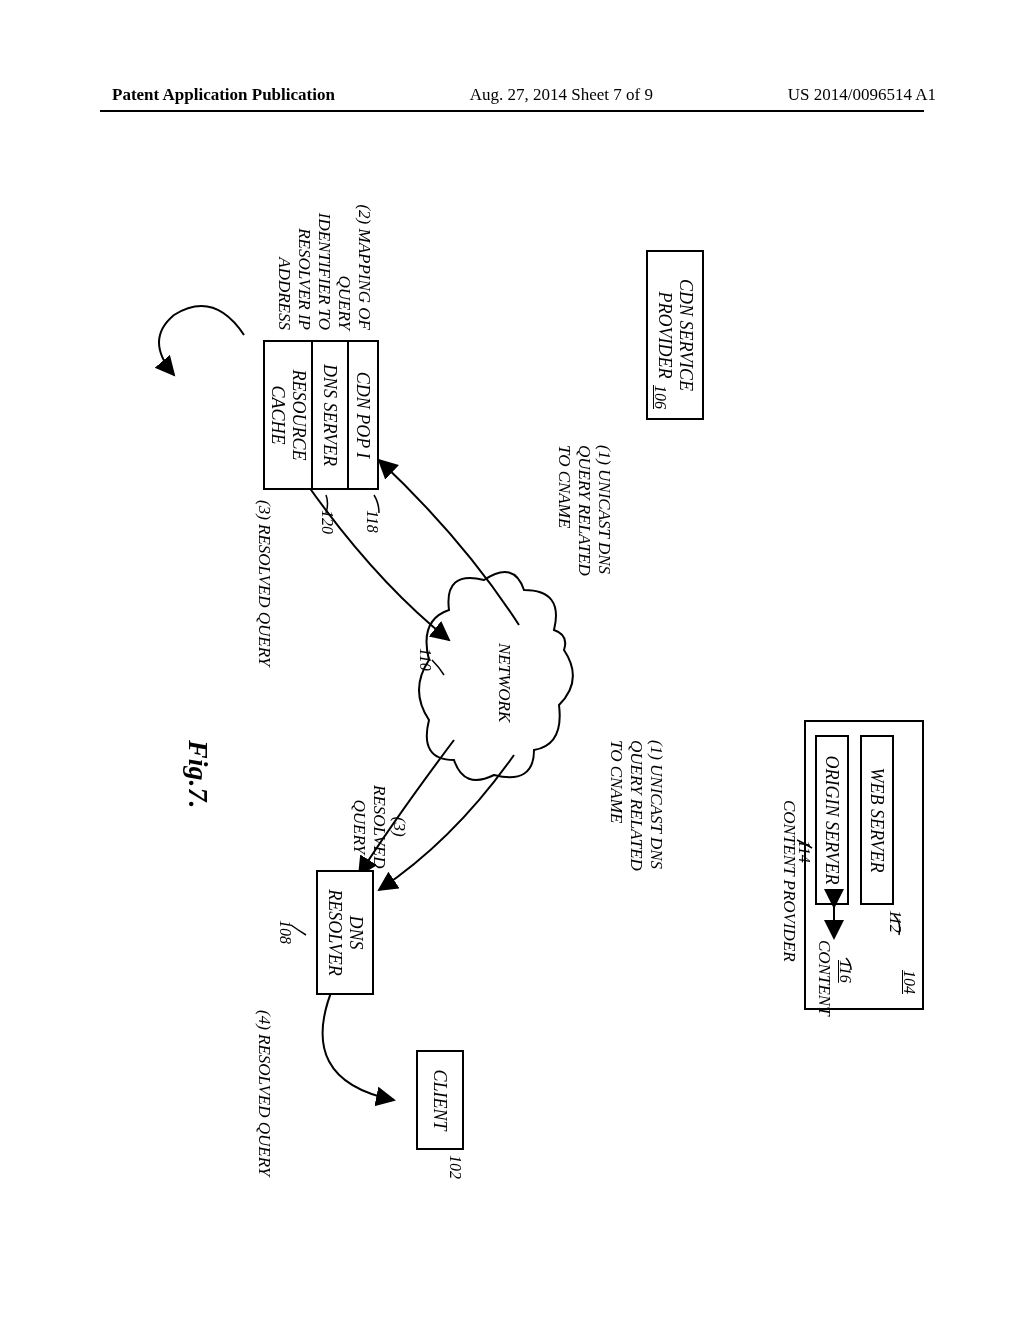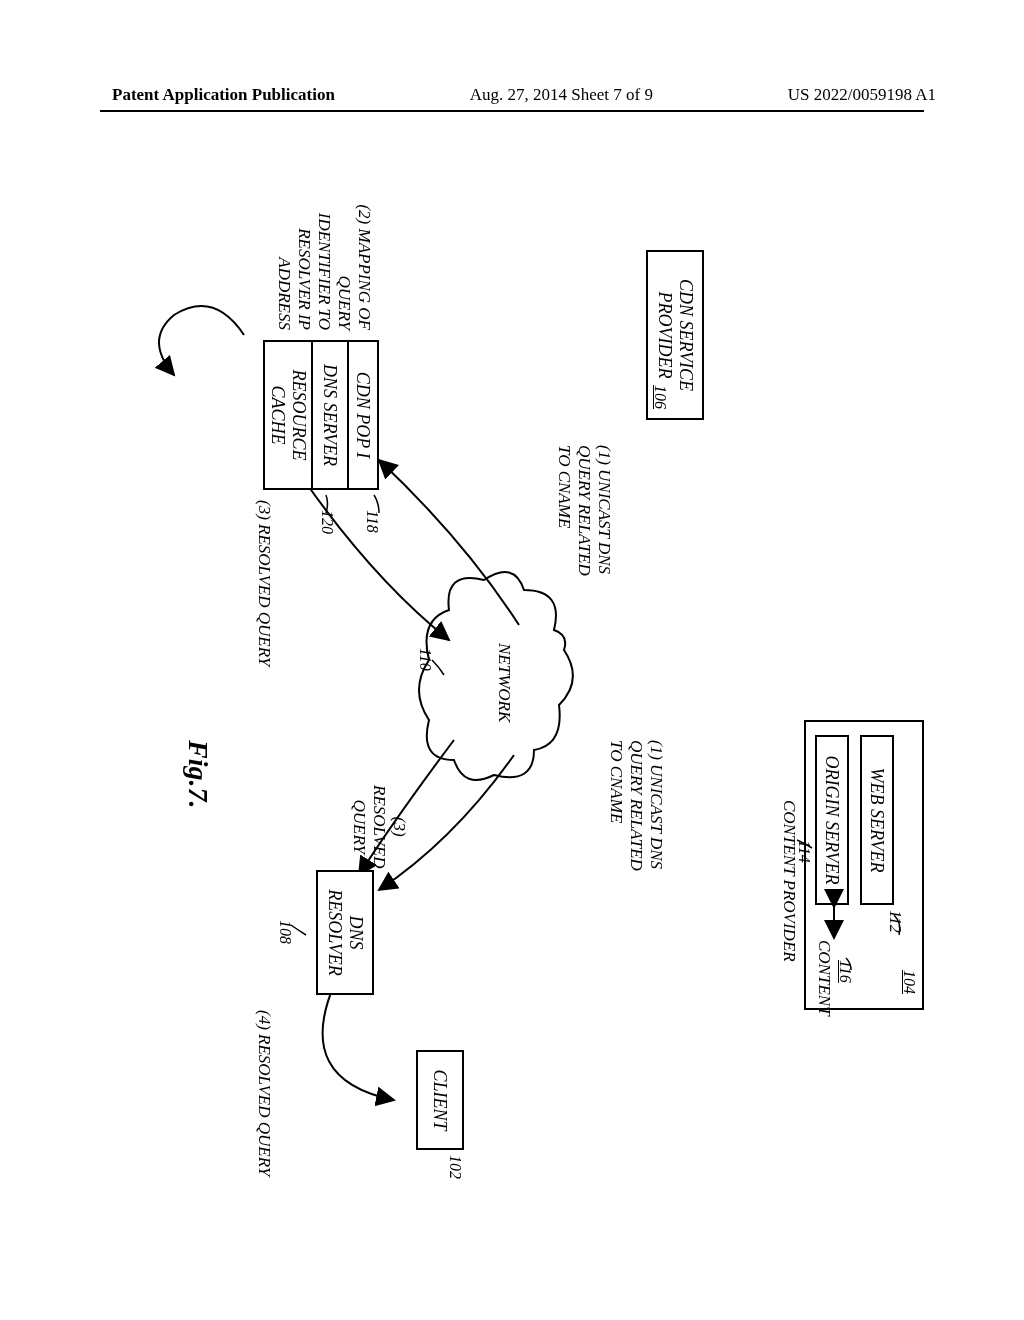--- a/index.html
+++ b/index.html
@@ -82,21 +82,21 @@
     width: 1020px;
     height: 844px;
   }
 </style>
 </head>
 <body>
 
 <div class="header">
   <span class="header-left">Patent Application Publication</span>
   <span>Aug. 27, 2014  Sheet 7 of 9</span>
-  <span>US 2022/0059198 A1</span>
+  <span>US 2014/0096514 A1</span>
 </div>
 <div class="header-rule"></div>
 
 <div class="figure-area">
   <div class="figure-inner">
 
     <div class="box" style="left:540px; top:10px; width:290px; height:120px; border:2px solid #000;"></div>
     <div class="ref under" style="left:790px; top:16px;">104</div>
     <div class="label" style="left:620px; top:135px;">CONTENT PROVIDER</div>
 

